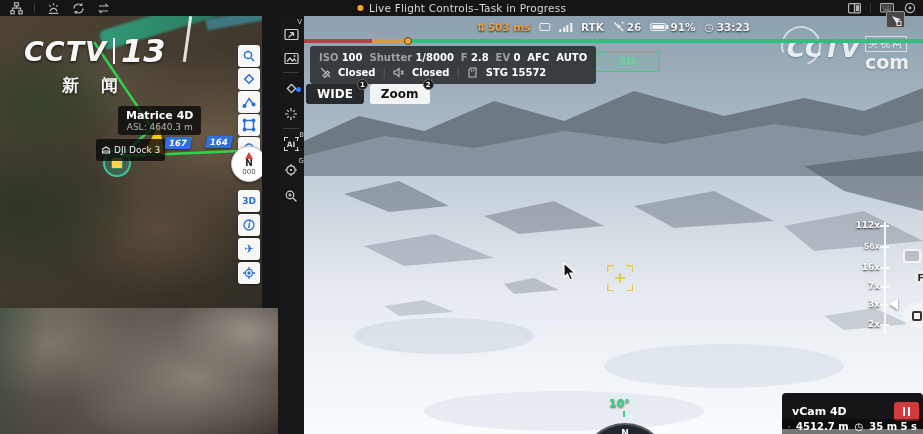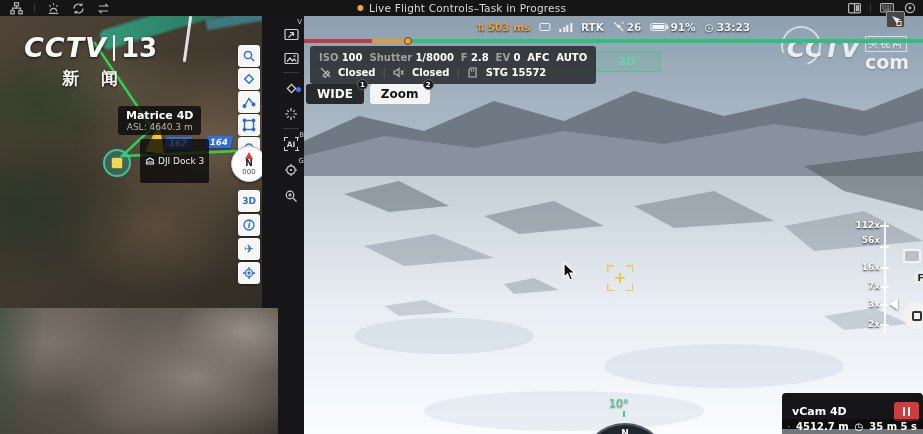--- a/index.html
+++ b/index.html
@@ -32,27 +32,27 @@
     background:linear-gradient(90deg, rgba(47,168,132,.85), rgba(31,126,99,.8)); filter:blur(1px); }
   .map-road2 { position:absolute; left:206px; top:-2px; width:62px; height:11px; transform:rotate(-10deg);
     background:rgba(58,164,184,.6); filter:blur(1px); }
   .map-pole { position:absolute; left:186px; top:0; width:2.5px; height:46px; background:rgba(255,255,255,.85); transform:rotate(8deg); }
   .map-fill-right { position:absolute; left:262px; top:16px; width:42px; height:292px; background:#161618; }
 
   .cctv-logo { position:absolute; left:24px; top:16px; color:#fff; text-shadow:0 1px 3px rgba(0,0,0,.8); opacity:.96; }
   .cctv-row { display:flex; align-items:center; gap:6px; }
   .cctv-brand { font-size:27px; font-weight:bold; font-style:italic; letter-spacing:1px; }
   .cctv-bar { width:2px; height:26px; background:#fff; }
-  .cctv-ch { font-size:26px; font-weight:bold; }
+  .cctv-ch { font-size:32px; font-weight:bold;font-style:italic; }
   .cctv-sub { margin-top:4px; margin-left:38px; font-size:17px; font-weight:bold; letter-spacing:22px; }
 
   .drone-tip { position:absolute; left:118px; top:90px; background:rgba(10,10,10,.8); border-radius:3px; padding:3px 8px; text-align:center; }
   .drone-tip .nm { color:#fff; font-size:11px; font-weight:bold; white-space:nowrap; }
   .drone-tip .asl { color:#b5b5b5; font-size:9px; white-space:nowrap; }
-  .dock-label { position:absolute; left:96px; top:123px; background:rgba(10,10,10,.8); border-radius:2px; padding:17px 5px; display:flex; align-items:center; gap:3px; color:#eee; font-size:9px; white-space:nowrap;margin-left:44px; }
+  .dock-label { position:absolute; left:96px; top:123px; background:rgba(10,10,10,.8); border-radius:2px; padding:6px 5px; display:flex; align-items:center; gap:3px; color:#eee; font-size:9px; white-space:nowrap; }
   .dock-circle { position:absolute; left:103px; top:133px; width:28px; height:28px; border-radius:50%; border:2px solid #39c5a3; background:rgba(57,197,163,.25); display:flex; align-items:center; justify-content:center; }
   .dock-core { width:12px; height:12px; background:#ffd34d; border-radius:2px; border:1.5px solid #2a8f6f; }
   .drone-arrow { position:absolute; left:147px; top:107px; width:0; height:0; border-left:10px solid transparent; border-right:10px solid transparent; border-bottom:30px solid #f6c715; transform:rotate(9deg); filter:drop-shadow(1px 2px 2px rgba(0,0,0,.6)); }
   .wp-flag { position:absolute; background:#2f6fe0; color:#fff; font-size:8.5px; font-weight:bold; padding:1px 4px; border-radius:1px; transform:skewX(-12deg); box-shadow:0 1px 2px rgba(0,0,0,.5); }
   .route-svg { position:absolute; inset:0; pointer-events:none; }
 
   .map-tools { position:absolute; left:238px; top:0; width:24px; }
   .mt-btn { position:absolute; left:0; width:22px; height:22px; background:#f7f7f7; border-radius:3px; display:flex; align-items:center; justify-content:center; color:#2b6fd4; font-weight:bold; box-shadow:0 1px 2px rgba(0,0,0,.45); }
   .map-compass { position:absolute; left:231px; top:130px; width:36px; height:36px; border-radius:50%; background:#fff; border:1px solid #c9c9c9; box-shadow:0 1px 3px rgba(0,0,0,.5); display:flex; flex-direction:column; align-items:center; justify-content:center; }
   .map-compass .needle { width:0; height:0; border-left:4px solid transparent; border-right:4px solid transparent; border-bottom:7px solid #e03b3b; margin-bottom:0; }
@@ -158,21 +158,21 @@
   .f-badge { position:absolute; left:610px; top:255px; width:13px; height:13px; border-radius:3px; background:rgba(235,235,235,.9); color:#222; font-size:9px; font-weight:bold; display:flex; align-items:center; justify-content:center; z-index:5; }
   .circle-btn { position:absolute; left:599px; top:286px; width:27px; height:27px; border-radius:50%; background:#f2f2f2; display:flex; align-items:center; justify-content:center; z-index:5; }
   .circle-btn i { display:block; width:10px; height:10px; border:2px solid #333; border-radius:2px; }
 
   .vcam-panel { position:absolute; left:478px; top:377px; width:141px; height:36px; background:#161618; border-radius:4px 4px 0 0; display:flex; align-items:center; z-index:6; }
   .vcam-title { color:#fff; font-size:11px; font-weight:bold; padding-left:10px; flex:1; }
   .vcam-pause { width:25px; height:19px; background:#d13b3b; border-radius:3px; margin-right:4px; display:flex; align-items:center; justify-content:center; gap:2.5px; }
   .vcam-pause i { display:block; width:2.5px; height:9px; background:#fff; }
   .vcam-strip { position:absolute; left:478px; top:403px; width:141px; height:15px; background:rgba(8,8,8,.55); display:flex; align-items:center; gap:6px; padding:0 6px; color:#fff; font-size:10px; font-weight:bold; z-index:6; white-space:nowrap; }
 
-  .heading-lab { position:absolute; left:305px; top:381px; color:#35d07f; font-size:11px; font-weight:normal; text-shadow:0 1px 2px rgba(0,0,0,.6); z-index:5; }
+  .heading-lab { position:absolute; left:305px; top:381px; color:#35d07f; font-size:11px; font-weight:bold; text-shadow:0 1px 2px rgba(0,0,0,.6); z-index:5; }
   .heading-tick { position:absolute; left:319px; top:395px; width:2px; height:6px; background:#35d07f; z-index:5; }
   .compass-ball { position:absolute; left:277px; top:407px; width:88px; height:88px; border-radius:50%; background:radial-gradient(circle at 50% 35%, #273038, #141a20); border:2px solid rgba(255,255,255,.25); z-index:5; display:flex; justify-content:center; }
   .compass-ball .bn { margin-top:3px; color:#fff; font-size:9px; font-weight:bold; }
 
   svg text { font-family:"DejaVu Sans","Liberation Sans",sans-serif; }
 </style>
 </head>
 <body>
 
 <div class="app">
@@ -535,21 +535,21 @@
       <svg width="14" height="20" viewBox="0 0 14 20">
           <path d="M1 1l0 14 3.5-3 2.5 6 2.5-1-2.5-6h5z" fill="#111" stroke="#fff" stroke-width="1.2"></path>
         </svg>
     </div>
 
     <div class="zoom-slider">
       <span class="zs-line"></span>
       <span class="zs-tick" style="top:9px;"></span>
         <span class="zs-lab" style="top:4px;">112x</span>
       <span class="zs-tick" style="top:30px;"></span>
-        <span class="zs-lab" style="top:19px;">56x</span>
+        <span class="zs-lab" style="top:26px;font-family:Liberation Mono, monospace;">56x</span>
       <span class="zs-tick" style="top:51px;"></span>
         <span class="zs-lab" style="top:46px;">16x</span>
       <span class="zs-tick" style="top:70px;"></span>
         <span class="zs-lab" style="top:65px;">7x</span>
       <span class="zs-tick" style="top:88px;"></span>
         <span class="zs-lab" style="top:83px;">3x</span>
       <span class="zs-tick" style="top:108px;"></span>
         <span class="zs-lab" style="top:103px;">2x</span>
       <span class="zs-marker"></span>
     </div>

